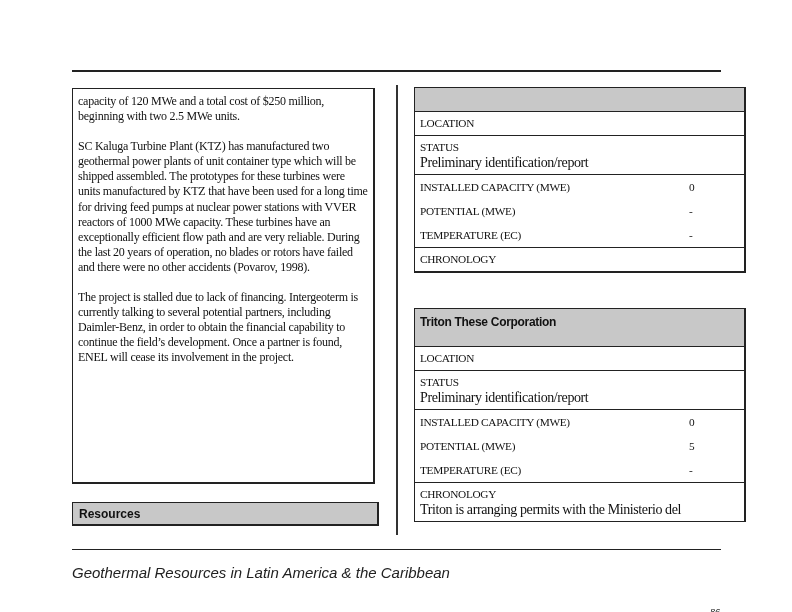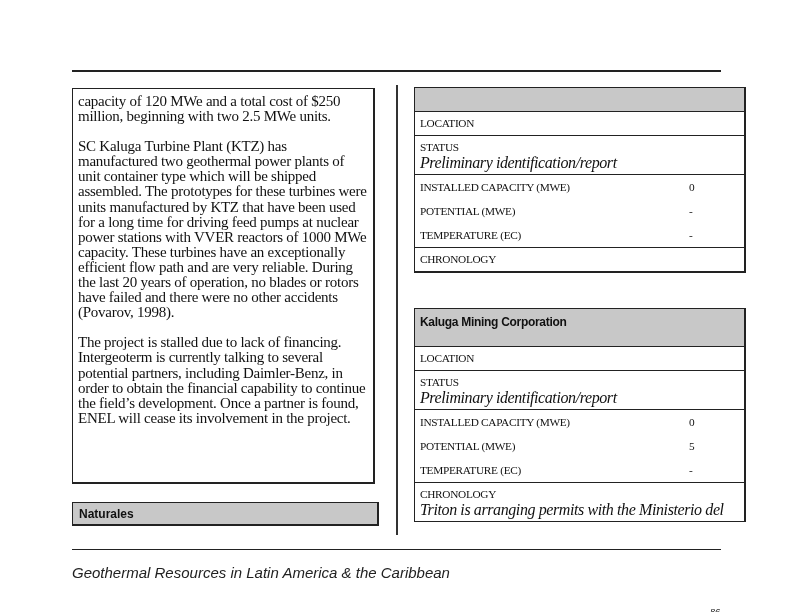--- a/index.html
+++ b/index.html
@@ -4,35 +4,35 @@
   <style>
     html, body { margin: 0; padding: 0; background: #ffffff; }
     body { width: 792px; height: 612px; position: relative; overflow: hidden;
            font-family: "Liberation Serif", serif; color: #111; }
     .top-rule { position: absolute; left: 72px; top: 70px; width: 649px; height: 2px; background: #222; }
     .bottom-rule { position: absolute; left: 72px; top: 549px; width: 649px; height: 1px; background: #222; }
     .center-rule { position: absolute; left: 396px; top: 85px; width: 2px; height: 450px; background: #333; }
 
     .left-box { position: absolute; left: 72px; top: 88px; width: 303px; height: 396px;
                 border: 1.5px solid #222; border-right-width: 2.5px; border-bottom-width: 2.5px; box-sizing: border-box;
-                padding: 5px 5px 8px 5px; font-size: 15px; line-height: 15.1px; letter-spacing: -0.25px; }
+                padding: 5px 5px 8px 5px; font-size: 12px; line-height: 15.1px; letter-spacing: -0.25px; }
     .left-box p { margin: 0 0 15px 0; }
 
     .tipitapa { position: absolute; left: 72px; top: 502px; width: 307px; height: 24px;
                 background: #c8c8c8; border: 1.5px solid #222; border-right-width: 2.5px; border-bottom-width: 2.5px;
                 box-sizing: border-box; font-family: "Liberation Sans", sans-serif; font-weight: bold;
                 font-size: 12px; padding: 4px 6px; }
 
     .card { position: absolute; left: 414px; width: 332px; border: 1.5px solid #222;
             border-right-width: 2.5px; box-sizing: border-box; font-size: 11.3px; letter-spacing: -0.3px; }
     .card .head { background: #c8c8c8; border-bottom: 1.5px solid #222; font-family: "Liberation Sans", sans-serif;
                   font-weight: bold; font-size: 12px; padding: 6px 5px; box-sizing: border-box; }
     .card .row { border-bottom: 1.5px solid #222; padding: 4px 5px; box-sizing: border-box; line-height: 15px; }
     .card .row:last-child { border-bottom: none; }
-    .card .sub { font-size: 16px; letter-spacing: -0.4px; font-style: italic; }
+    .card .sub { font-size: 14px; letter-spacing: -0.4px; }
     .card .kv { display: flex; justify-content: space-between; padding: 4px 5px; line-height: 16px; box-sizing: border-box; }
     .card .kv .v { width: 50px; text-align: left; }
     .card .group { border-bottom: 1.5px solid #222; }
 
     .card1 { top: 87px; border-bottom-width: 2.5px; }
     .card2 { top: 308px; border-bottom-width: 1.5px; }
 
     .footer-left { position: absolute; left: 72px; top: 564px; font-family: "Liberation Sans", sans-serif;
                    font-style: italic; font-size: 15px; color: #222; }
     .footer-right { position: absolute; right: 72px; top: 564px; font-family: "Liberation Sans", sans-serif;
@@ -43,21 +43,21 @@
 
 <div class="top-rule"></div>
 <div class="center-rule"></div>
 
 <div class="left-box">
   <p>capacity of 120 MWe and a total cost of $250 million, beginning with two 2.5 MWe units.</p>
   <p>SC Kaluga Turbine Plant (KTZ) has manufactured two geothermal power plants of unit container type which will be shipped assembled.  The prototypes for these turbines were units manufactured by KTZ that have been used for a long time for driving feed pumps at nuclear power stations with VVER reactors of 1000 MWe capacity. These turbines have an exceptionally efficient flow path and are very reliable.  During the last 20 years of operation, no blades or rotors have failed and there were no other accidents (Povarov, 1998).</p>
   <p>The project is stalled due to lack of financing. Intergeoterm is currently talking to several potential partners, including Daimler-Benz, in order to obtain the financial capability to continue the field’s development. Once a partner is found, ENEL will cease its involvement in the project.</p>
 </div>
 
-<div class="tipitapa">Naturales</div>
+<div class="tipitapa">Resources</div>
 
 <div class="card card1">
   <div class="head" style="height:24px;"></div>
   <div class="row">
     <span>LOCATION</span>
   </div>
   <div class="row">
     <div>STATUS</div>
     <div class="sub">Preliminary identification/report</div>
   </div>
@@ -74,21 +74,21 @@
       <span>TEMPERATURE (ЕC)</span>
       <span class="v">-</span>
     </div>
   </div>
   <div class="row">
     <span>CHRONOLOGY</span>
   </div>
 </div>
 
 <div class="card card2">
-  <div class="head" style="height:38px;">Kaluga Mining Corporation</div>
+  <div class="head" style="height:38px;">Triton These Corporation</div>
   <div class="row">
     <span>LOCATION</span>
   </div>
   <div class="row">
     <div>STATUS</div>
     <div class="sub">Preliminary identification/report</div>
   </div>
   <div class="group">
     <div class="kv">
       <span>INSTALLED CAPACITY (MWE)</span>

